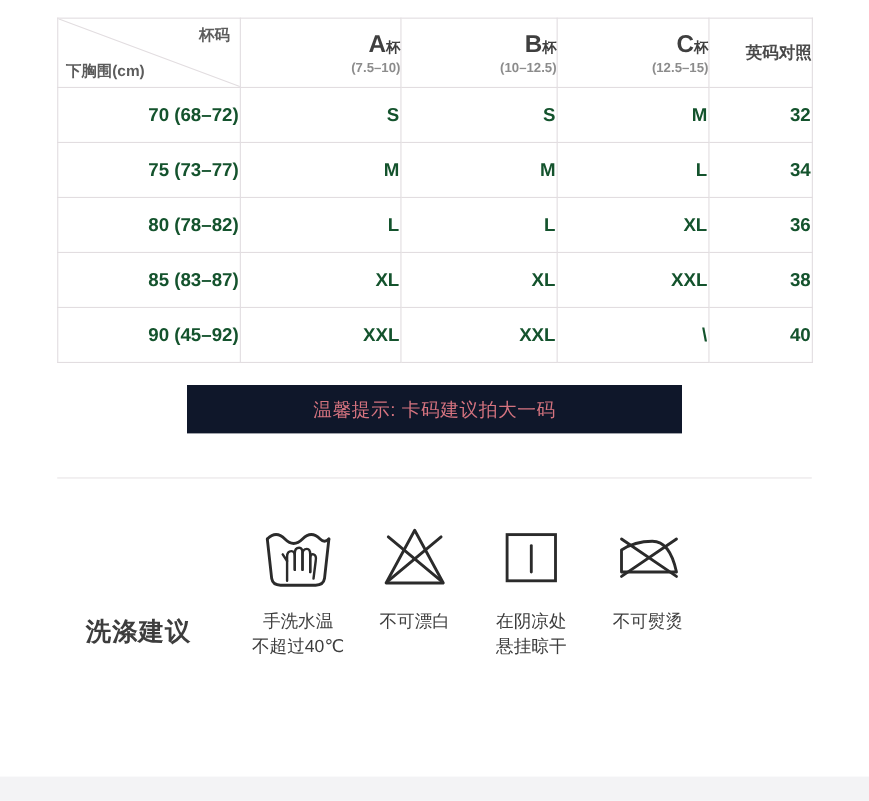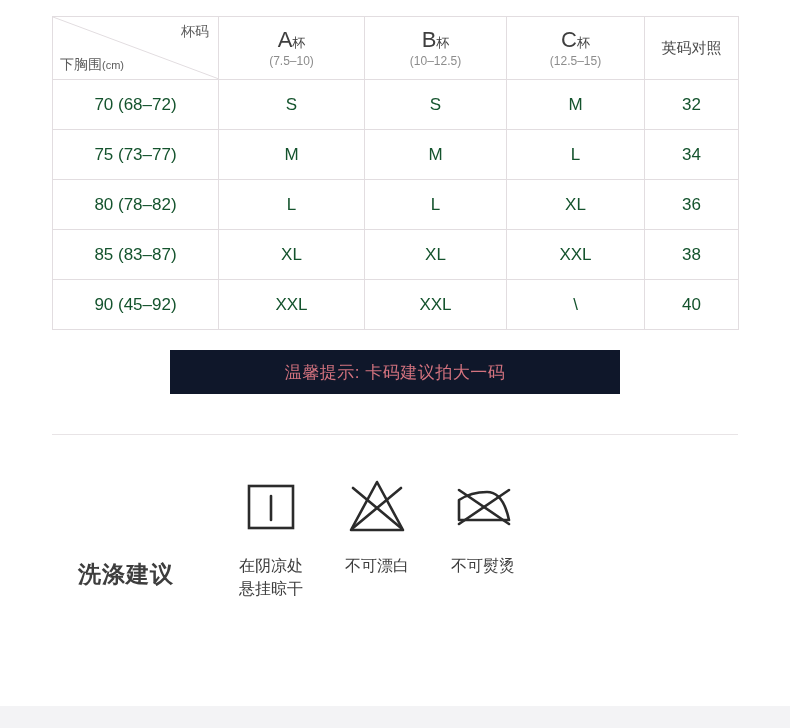--- a/index.html
+++ b/index.html
@@ -29,23 +29,23 @@
     top: 16px;
     width: 686px;
   }
   table.size-table {
     border-collapse: collapse;
     width: 686px;
     table-layout: fixed;
   }
   table.size-table td, table.size-table th {
     border: 1px solid #e2dde0;
-    text-align: center;
+    text-align: right;
     vertical-align: middle;
-    font-weight: normal;
+    font-weight: bold;
     color: #5c5c5c;
     margin-top: 36px;
   }
   
   col.c0 { width: 166px; }
   col.c1 { width: 146px; }
   col.c2 { width: 142px; }
   col.c3 { width: 138px; }
   col.c4 { width: 94px; }
 
@@ -75,21 +75,21 @@
     font-size: 14px;
     color: #5c5c5c;
   }
   .corner-bottom {
     position: absolute;
     left: 7px;
     bottom: 5px;
     font-size: 14px;
     color: #5c5c5c;
   }
-  .corner-bottom .unit { font-size: 11px; }
+  .corner-bottom .unit { font-size: 14px; }
 
   .cup-main {
     font-size: 22px;
     color: #3f3f3f;
     line-height: 1.05;
   }
   .cup-main .small {
     font-size: 13px;
   }
   .cup-range {
@@ -285,46 +285,61 @@
   <div class="tip">
     <span>温馨提示: 卡码建议拍大一码</span>
   </div>
 
   <div class="divider"></div>
 
   <div class="wash">
     <div class="wash-title">洗涤建议</div>
     <div class="wash-items">
 
+      <div class="wash-item">
+        <div class="wash-icon">
+          <svg width="72" height="62" viewBox="0 0 72 62">
+            <path d="M8 14 L12 50 Q13 56 20 56 L52 56 Q59 56 60 50 L64 14" fill="none" stroke="#2b2b2b" stroke-width="2.6" stroke-linecap="round" stroke-linejoin="round"></path>
+            <path d="M8 14 Q16 6 24 14 Q32 22 40 14 Q48 6 56 14 Q60 18 64 14" fill="none" stroke="#2b2b2b" stroke-width="2.6" stroke-linecap="round" stroke-linejoin="round"></path>
+            <path d="M26 52 L26 30 Q26 25 30 25 Q33 25 33 30 L33 42" fill="none" stroke="#2b2b2b" stroke-width="2.2" stroke-linecap="round"></path>
+            <path d="M33 42 L33 27 Q33 22 37 22 Q40 22 40 27 L40 42" fill="none" stroke="#2b2b2b" stroke-width="2.2" stroke-linecap="round"></path>
+            <path d="M40 42 L40 28 Q40 23 44 23 Q47 23 47 28 L47 44" fill="none" stroke="#2b2b2b" stroke-width="2.2" stroke-linecap="round"></path>
+            <path d="M47 44 L47 32 Q47 27 50 28 Q53 29 52 34 L50 50" fill="none" stroke="#2b2b2b" stroke-width="2.2" stroke-linecap="round"></path>
+            <path d="M26 34 L22 28" fill="none" stroke="#2b2b2b" stroke-width="2.2" stroke-linecap="round"></path>
+          </svg>
+        </div>
+        <div class="wash-label">手洗水温
+不超过40℃</div>
+      </div>
+
+      <div class="wash-item">
+        <div class="wash-icon">
+          <svg width="72" height="62" viewBox="0 0 72 62">
+            <path d="M36 6 L62 54 L10 54 Z" fill="none" stroke="#2b2b2b" stroke-width="2.6" stroke-linejoin="round"></path>
+            <line x1="12" y1="12" x2="60" y2="52" stroke="#2b2b2b" stroke-width="2.6" stroke-linecap="round"></line>
+            <line x1="60" y1="12" x2="12" y2="52" stroke="#2b2b2b" stroke-width="2.6" stroke-linecap="round"></line>
+          </svg>
+        </div>
+        <div class="wash-label">不可漂白</div>
+      </div>
 
       <div class="wash-item">
         <div class="wash-icon">
           <svg width="72" height="62" viewBox="0 0 72 62">
             <rect x="14" y="10" width="44" height="42" fill="none" stroke="#2b2b2b" stroke-width="2.6"></rect>
             <line x1="36" y1="20" x2="36" y2="44" stroke="#2b2b2b" stroke-width="2.6" stroke-linecap="round"></line>
           </svg>
         </div>
         <div class="wash-label">在阴凉处
 悬挂晾干</div>
       </div>
 
       <div class="wash-item">
         <div class="wash-icon">
           <svg width="72" height="62" viewBox="0 0 72 62">
-            <path d="M36 6 L62 54 L10 54 Z" fill="none" stroke="#2b2b2b" stroke-width="2.6" stroke-linejoin="round"></path>
-            <line x1="12" y1="12" x2="60" y2="52" stroke="#2b2b2b" stroke-width="2.6" stroke-linecap="round"></line>
-            <line x1="60" y1="12" x2="12" y2="52" stroke="#2b2b2b" stroke-width="2.6" stroke-linecap="round"></line>
-          </svg>
-        </div>
-        <div class="wash-label">不可漂白</div>
-      </div>
-
-      <div class="wash-item">
-        <div class="wash-icon">
-          <svg width="72" height="62" viewBox="0 0 72 62">
             <path d="M12 44 L12 24 Q24 16 40 16 Q56 16 62 44 Z" fill="none" stroke="#2b2b2b" stroke-width="2.6" stroke-linejoin="round"></path>
             <line x1="12" y1="14" x2="62" y2="48" stroke="#2b2b2b" stroke-width="2.6" stroke-linecap="round"></line>
             <line x1="62" y1="14" x2="12" y2="48" stroke="#2b2b2b" stroke-width="2.6" stroke-linecap="round"></line>
           </svg>
         </div>
         <div class="wash-label">不可熨烫</div>
       </div>
 
 
     </div>

